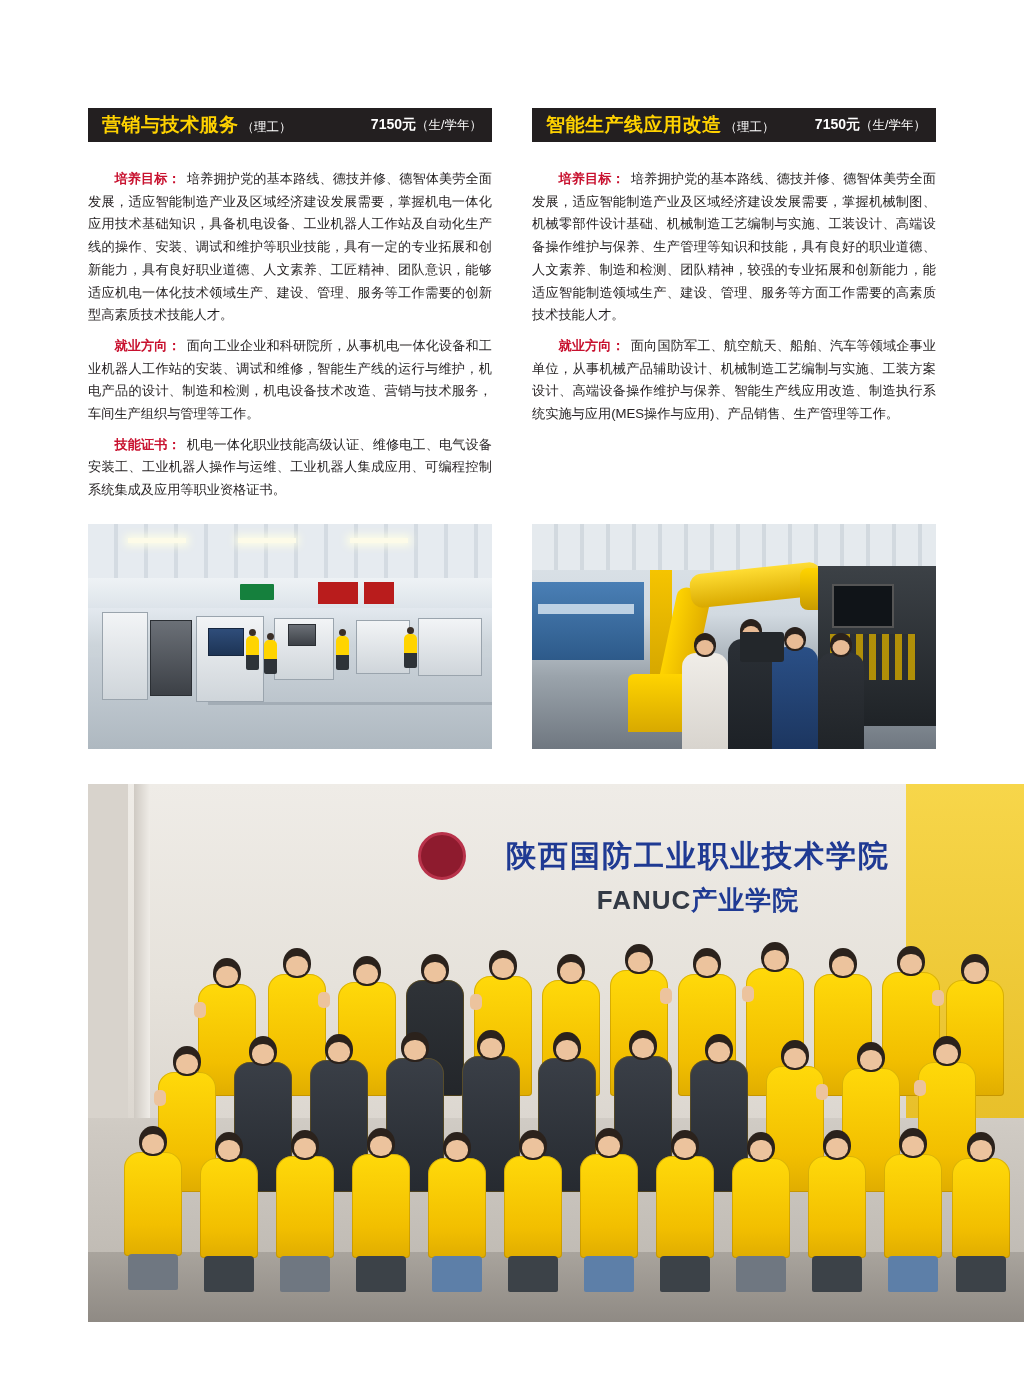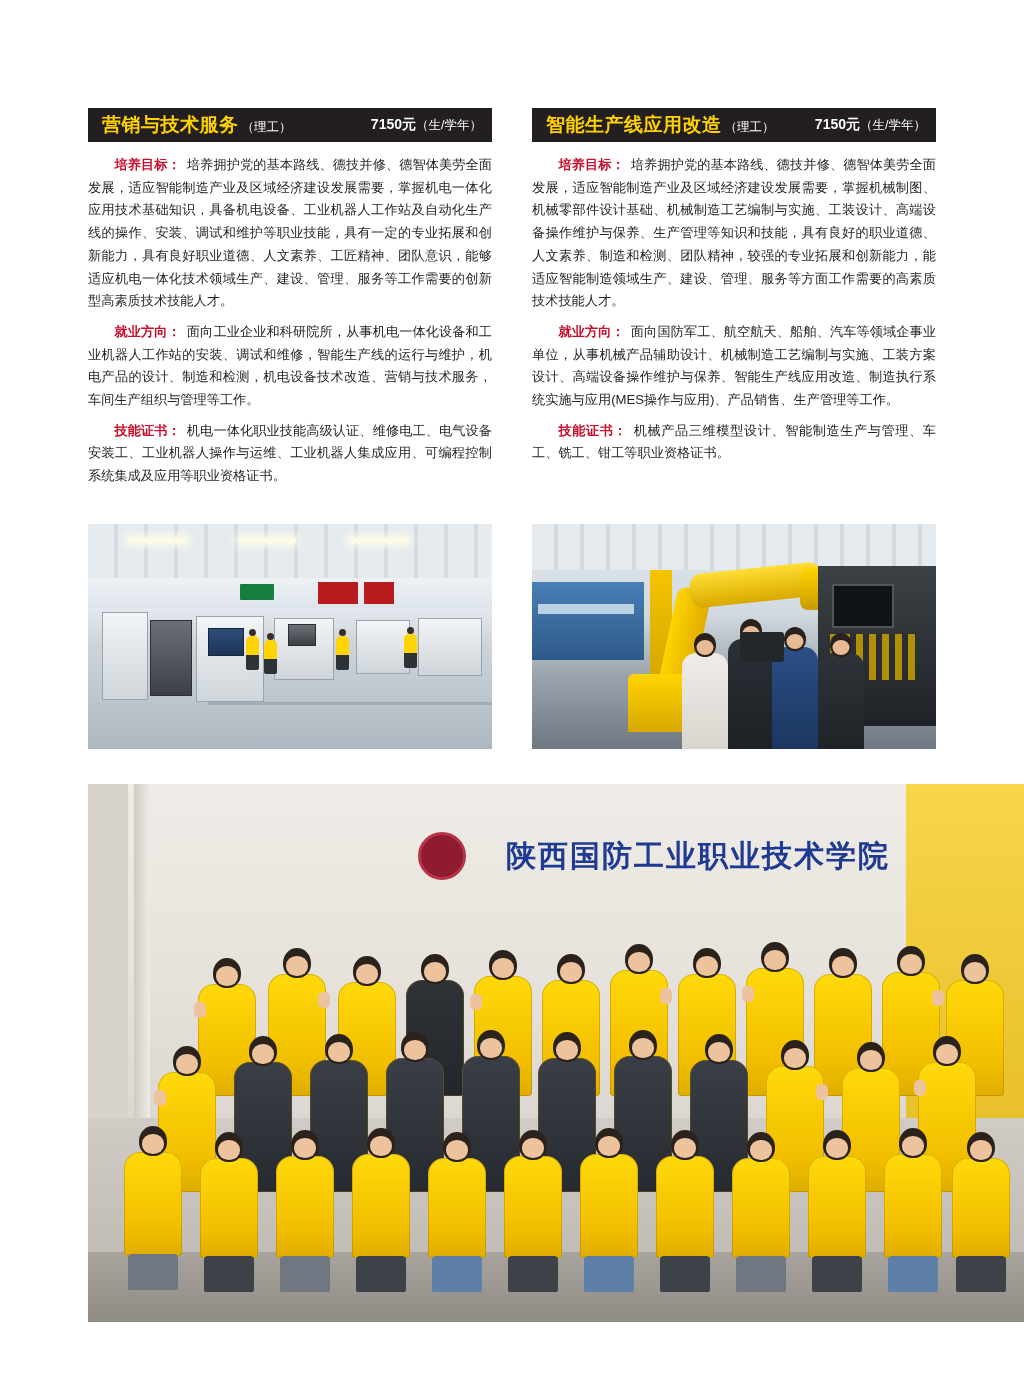--- a/index.html
+++ b/index.html
@@ -67,20 +67,21 @@
     white-space: nowrap;
   }
   .prog-fee .amount {
     font-weight: bold;
     font-size: 14px;
   }
 
   
   .prog-body {
     padding-top: 12px;
+    margin-top: 14px;
   }
   .para {
     font-size: 13.2px;
     line-height: 1.72;
     text-align: justify;
     text-justify: inter-ideograph;
     margin: 0 0 8px 0;
     text-indent: 2em;
   }
   .para .lbl {
@@ -357,23 +358,20 @@
         <div class="prog-fee">
           <span class="amount">7150元</span><span>（生/学年）</span>
         </div>
       </div>
       <div class="prog-body">
         <p class="para">
           <span class="lbl">培养目标：</span><span class="sp"></span><span>培养拥护党的基本路线、德技并修、德智体美劳全面发展，适应智能制造产业及区域经济建设发展需要，掌握机械制图、机械零部件设计基础、机械制造工艺编制与实施、工装设计、高端设备操作维护与保养、生产管理等知识和技能，具有良好的职业道德、人文素养、制造和检测、团队精神，较强的专业拓展和创新能力，能适应智能制造领域生产、建设、管理、服务等方面工作需要的高素质技术技能人才。</span>
         </p>
         <p class="para">
           <span class="lbl">就业方向：</span><span class="sp"></span><span>面向国防军工、航空航天、船舶、汽车等领域企事业单位，从事机械产品辅助设计、机械制造工艺编制与实施、工装方案设计、高端设备操作维护与保养、智能生产线应用改造、制造执行系统实施与应用(MES操作与应用)、产品销售、生产管理等工作。</span>
-        </p>
-        <p class="para">
-          <span class="lbl">技能证书：</span><span class="sp"></span><span>机械产品三维模型设计、智能制造生产与管理、车工、铣工、钳工等职业资格证书。</span>
         </p>
       </div>
     </div>
   </div>
 
   <div class="photos">
 
     <div class="photo ph1">
       <div class="ceiling"></div>
       <div class="light" style="left:40px;"></div>
@@ -435,20 +433,23 @@
   </div>
 
   <div class="group-photo">
     <div class="gp-wall"></div>
     <div class="gp-yellow"></div>
     <div class="gp-left-panel"></div>
     <div class="gp-pillar"></div>
     <div class="gp-emblem"></div>
     <div class="gp-banner">
       <div class="line1">陕西国防工业职业技术学院</div>
+      <div class="line2">
+        <span class="fanuc">FANUC</span><span class="cn">产业学院</span>
+      </div>
     </div>
     <div class="gp-floor"></div>
 
     <div class="crowd">
 
       <div class="pp" style="left:110px;  top:200px; height:112px;">
           <div class="hd"></div>
           <div class="fc"></div>
           <div class="thumb l"></div>
         </div>

